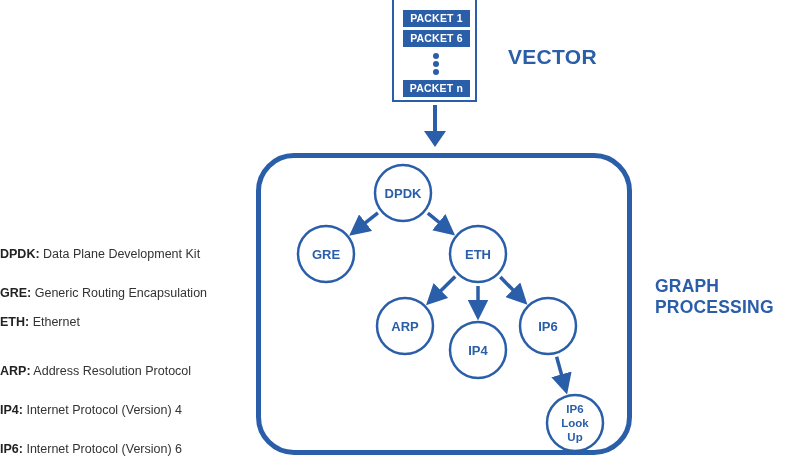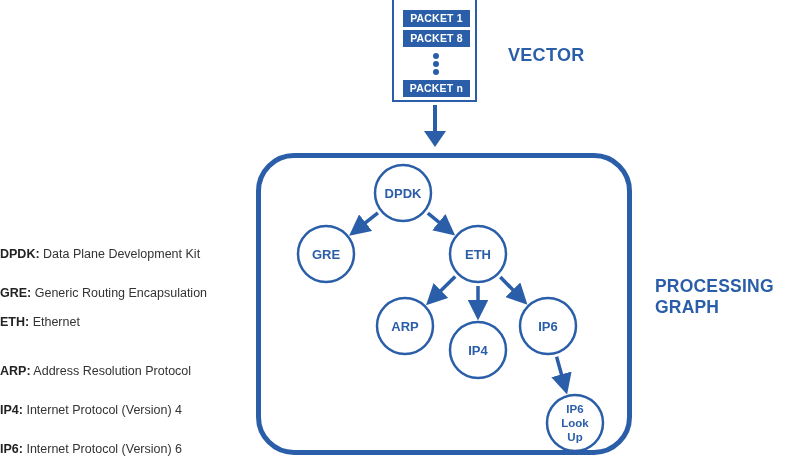--- a/index.html
+++ b/index.html
@@ -4,35 +4,35 @@
 <style>
   html, body { margin:0; padding:0; background:#ffffff; }
   body { width:785px; height:459px; position:relative; overflow:hidden;
          font-family:"Liberation Sans", sans-serif; }
   .abs { position:absolute; }
   .vector-box { left:392px; top:0px; width:85px; height:102px;
                 border:2px solid #2a5ea8; border-top:none; box-sizing:border-box; background:#fff; }
   .packet { position:absolute; left:9px; width:67px; height:17px; background:#2a5ea8;
             color:#fff; font-weight:bold; font-size:10.5px; text-align:center; line-height:17px; letter-spacing:0.2px; }
   .dot { position:absolute; left:42px; width:6px; height:6px; border-radius:50%; background:#2a5ea8; margin-left:-3px; }
-  .label-vector { left:508px; top:45px; color:#2a5ea8; font-weight:bold; font-size:18px; letter-spacing:0.3px; }
+  .label-vector { left:508px; top:45px; color:#2a5ea8; font-weight:bold; font-size:21px; letter-spacing:0.3px; }
   .label-graph { left:655px; top:276px; color:#2a5ea8; font-weight:bold; font-size:17.5px; line-height:21px; letter-spacing:0.2px; }
   .graph-box { left:256px; top:153px; width:376px; height:302px;
                border:5px solid #2a5ea8; border-radius:38px; box-sizing:border-box; }
   .legend { left:0px; top:204px; font-size:12.5px; color:#333; }
   .legend-item { position:absolute; left:0; white-space:nowrap;margin-top:43px; }
   .legend-item b { color:#222; }
   svg text { font-family:"Liberation Sans", sans-serif; font-weight:bold; fill:#2a5ea8; }
 </style>
 </head>
 <body>
 
 <div class="abs vector-box">
   <div class="packet" style="top:10px">PACKET 1</div>
-  <div class="packet" style="top:30px">PACKET 8</div>
+  <div class="packet" style="top:30px">PACKET 6</div>
   <div class="dot" style="top:53px"></div>
   <div class="dot" style="top:61px"></div>
   <div class="dot" style="top:69px"></div>
   <div class="packet" style="top:80px">PACKET n</div>
 </div>
 <div class="abs label-vector">VECTOR</div>
 
 <svg class="abs" style="left:420px;top:105px" width="30" height="45">
   <line x1="15" y1="0" x2="15" y2="28" stroke="#2a5ea8" stroke-width="4"></line>
   <polygon points="4,26 26,26 15,42" fill="#2a5ea8"></polygon>
@@ -82,22 +82,22 @@
       <g>
         <circle cx="575" cy="423" r="28" fill="#fff" stroke="#2a5ea8" stroke-width="2.5"></circle>
         <text x="575" y="413.025" text-anchor="middle" font-size="11.5">IP6</text>
         <text x="575" y="427.025" text-anchor="middle" font-size="11.5">Look</text>
         <text x="575" y="441.025" text-anchor="middle" font-size="11.5">Up</text>
       </g>
     </g>
 </svg>
 
 <div class="abs label-graph">
+  <div>GRAPH</div>
   <div>PROCESSING</div>
-  <div>GRAPH</div>
 </div>
 
 <div class="abs legend">
   <div class="legend-item" style="top:0px"><b>DPDK:</b><span> Data Plane Development Kit</span></div>
   <div class="legend-item" style="top:39px"><b>GRE:</b><span> Generic Routing Encapsulation</span></div>
   <div class="legend-item" style="top:68px"><b>ETH:</b><span> Ethernet</span></div>
   <div class="legend-item" style="top:117px"><b>ARP:</b><span> Address Resolution Protocol</span></div>
   <div class="legend-item" style="top:156px"><b>IP4:</b><span> Internet Protocol (Version) 4</span></div>
   <div class="legend-item" style="top:195px"><b>IP6:</b><span> Internet Protocol (Version) 6</span></div>
 </div>

